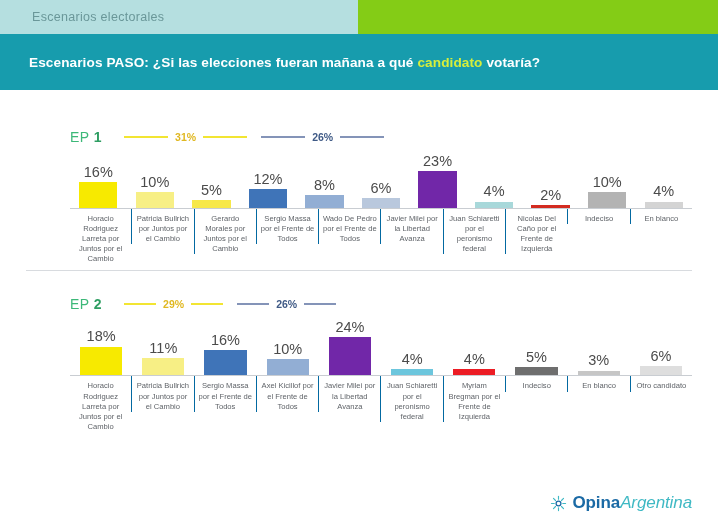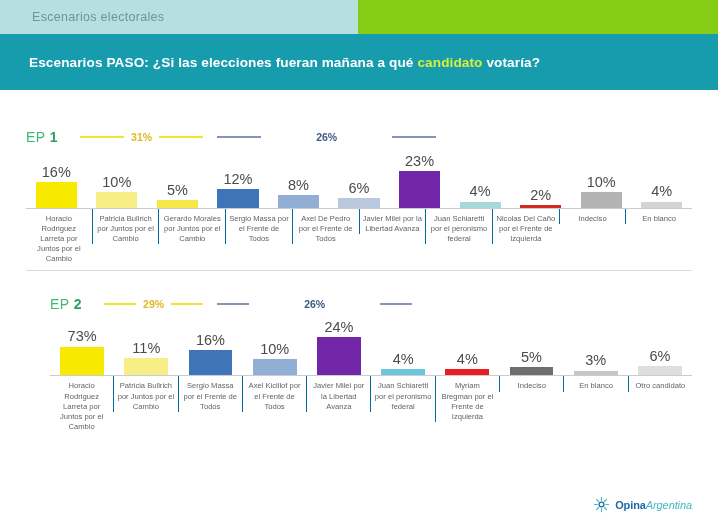--- a/index.html
+++ b/index.html
@@ -47,43 +47,43 @@
   }
   .titlebar .t {
     font-size: 13.6px;
     font-weight: bold;
     color: #ffffff;
     letter-spacing: .1px;
   }
   .hl { color: #d6ee3c; text-align: right; }
 
   
-  .chart-block { position: relative; }
+  .chart-block { position: relative; padding-left: 44px; }
   #ep1 { margin-top: 38px; }
-  #ep2 { margin-top: 24px; margin-left: 24px; }
+  #ep2 { margin-top: 24px; }
 
   .legend-row {
     display: flex;
     align-items: center;
     padding-left: 26px;
     height: 18px;
   }
   .ep-label {
     font-size: 14px;
     color: #3cb878;
     letter-spacing: .5px;
     margin-right: 22px;
     white-space: nowrap;
   }
   .ep-label b { color: #2f9e63; font-weight: bold; }
   .legend-group {
     display: flex;
     align-items: center;
   }
-  .legend-group + .legend-group { margin-left: 14px; gap: 48px; }
+  .legend-group + .legend-group { margin-left: 14px; }
   .leg-line { height: 2px; display: block; }
   .leg-val {
     font-size: 10.5px;
     font-weight: bold;
     margin: 0 7px;
     white-space: nowrap;
   }
   .leg-yellow .leg-line { background: #f2e532; }
   .leg-yellow .leg-val { color: #e0b822; }
   .leg-blue .leg-line { background: #8494b8; }
@@ -144,21 +144,21 @@
   
   .footer {
     position: absolute;
     right: 26px;
     bottom: 18px;
     display: flex;
     align-items: center;
   }
   .logo-mark { margin-right: 5px; display: block; }
   .logo-text {
-    font-size: 11px;
+    font-size: 17px;
     letter-spacing: -.1px;
     white-space: nowrap;
   }
   .logo-text .b { color: #1b6aa5; font-weight: bold; }
   .logo-text .i { color: #3fb9c4; font-style: italic; }
 </style>
 </head>
 <body>
 
 <div class="tabstrip">
@@ -230,21 +230,21 @@
         <div class="bar-cell">
           <div class="bar-val">4%</div>
           <div class="bar-rect" style="background: rgb(212, 212, 212); height: 6.4px;"></div>
         </div>
       </div>
     <div class="labels">
         <div class="label-cell">Horacio Rodriguez Larreta por Juntos por el Cambio</div>
         <div class="label-cell">Patricia Bullrich por Juntos por el Cambio</div>
         <div class="label-cell">Gerardo Morales por Juntos por el Cambio</div>
         <div class="label-cell">Sergio Massa por el Frente de Todos</div>
-        <div class="label-cell">Axel De Pedro por el Frente de Todos</div>
+        <div class="label-cell">Wado De Pedro por el Frente de Todos</div>
         <div class="label-cell">Javier Milei por la Libertad Avanza</div>
         <div class="label-cell">Juan Schiaretti por el peronismo federal</div>
         <div class="label-cell">Nicolas Del Caño por el Frente de Izquierda</div>
         <div class="label-cell">Indeciso</div>
         <div class="label-cell">En blanco</div>
       </div>
   </div>
 </div>
 
 <div class="section-rule"></div>
@@ -259,21 +259,21 @@
     </div>
     <div class="legend-group leg-blue">
       <span class="leg-line" style="width:32px"></span>
       <span class="leg-val">26%</span>
       <span class="leg-line" style="width:32px"></span>
     </div>
   </div>
   <div class="plot">
     <div class="bars">
         <div class="bar-cell">
-          <div class="bar-val">73%</div>
+          <div class="bar-val">18%</div>
           <div class="bar-rect" style="background: rgb(247, 234, 0); height: 28.8px;"></div>
         </div>
         <div class="bar-cell">
           <div class="bar-val">11%</div>
           <div class="bar-rect" style="background: rgb(247, 239, 133); height: 17.6px;"></div>
         </div>
         <div class="bar-cell">
           <div class="bar-val">16%</div>
           <div class="bar-rect" style="background: rgb(63, 116, 184); height: 25.6px;"></div>
         </div>

